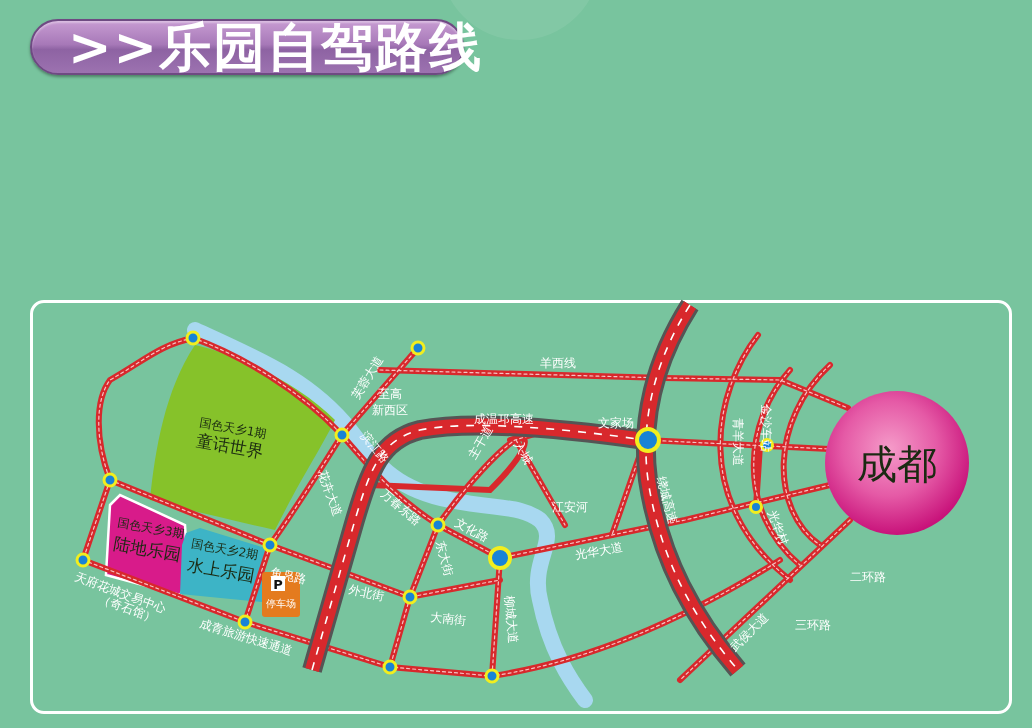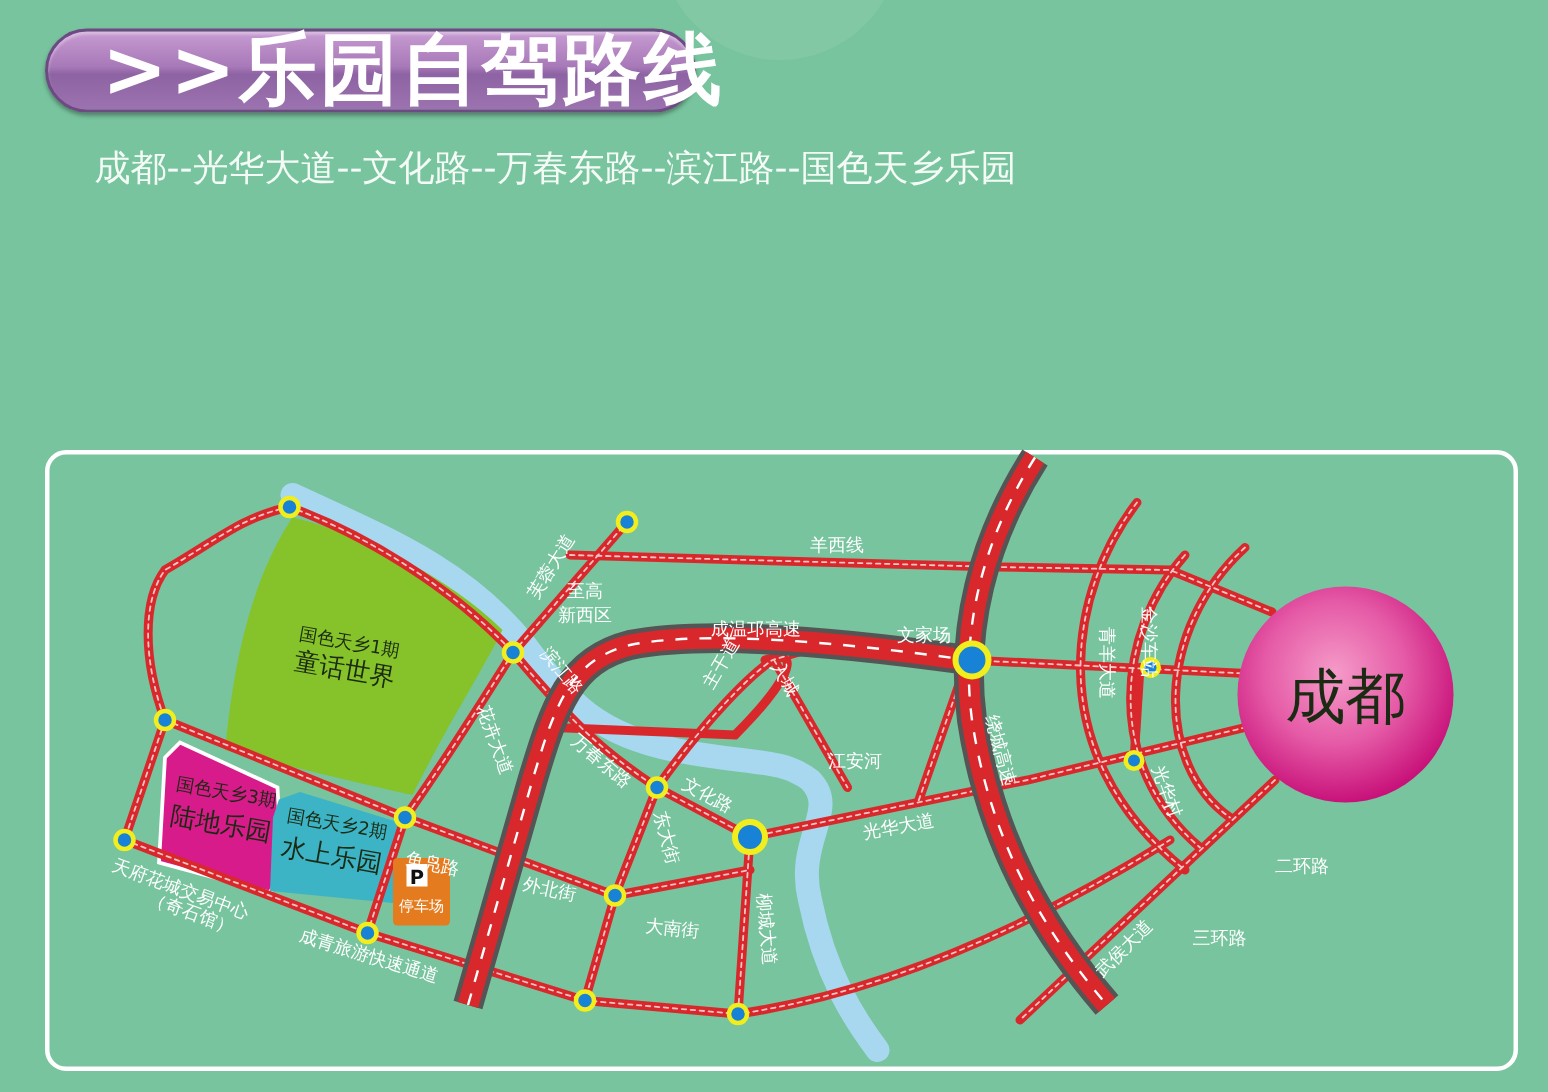--- a/index.html
+++ b/index.html
@@ -41,21 +41,20 @@
 </style>
 </head>
 <body>
 
 <div class="bg-bubble"></div>
 
 <div class="title-pill"></div>
 <div class="title-text">&gt;&gt;乐园自驾路线</div>
 
 <div class="routes">
-  <div class="route-line">成都--光华大道--文化路--万春东路--滨江路--国色天乡乐园</div>
 </div>
 
 <div class="map-frame"></div>
 
 <svg class="map" width="1032" height="728" viewBox="0 0 1032 728">
   <defs>
     <radialGradient id="cityGrad" cx="45%" cy="40%" r="60%">
       <stop offset="0%" stop-color="#f59bc9"></stop>
       <stop offset="55%" stop-color="#e55aa6"></stop>
       <stop offset="100%" stop-color="#c8127a"></stop>

